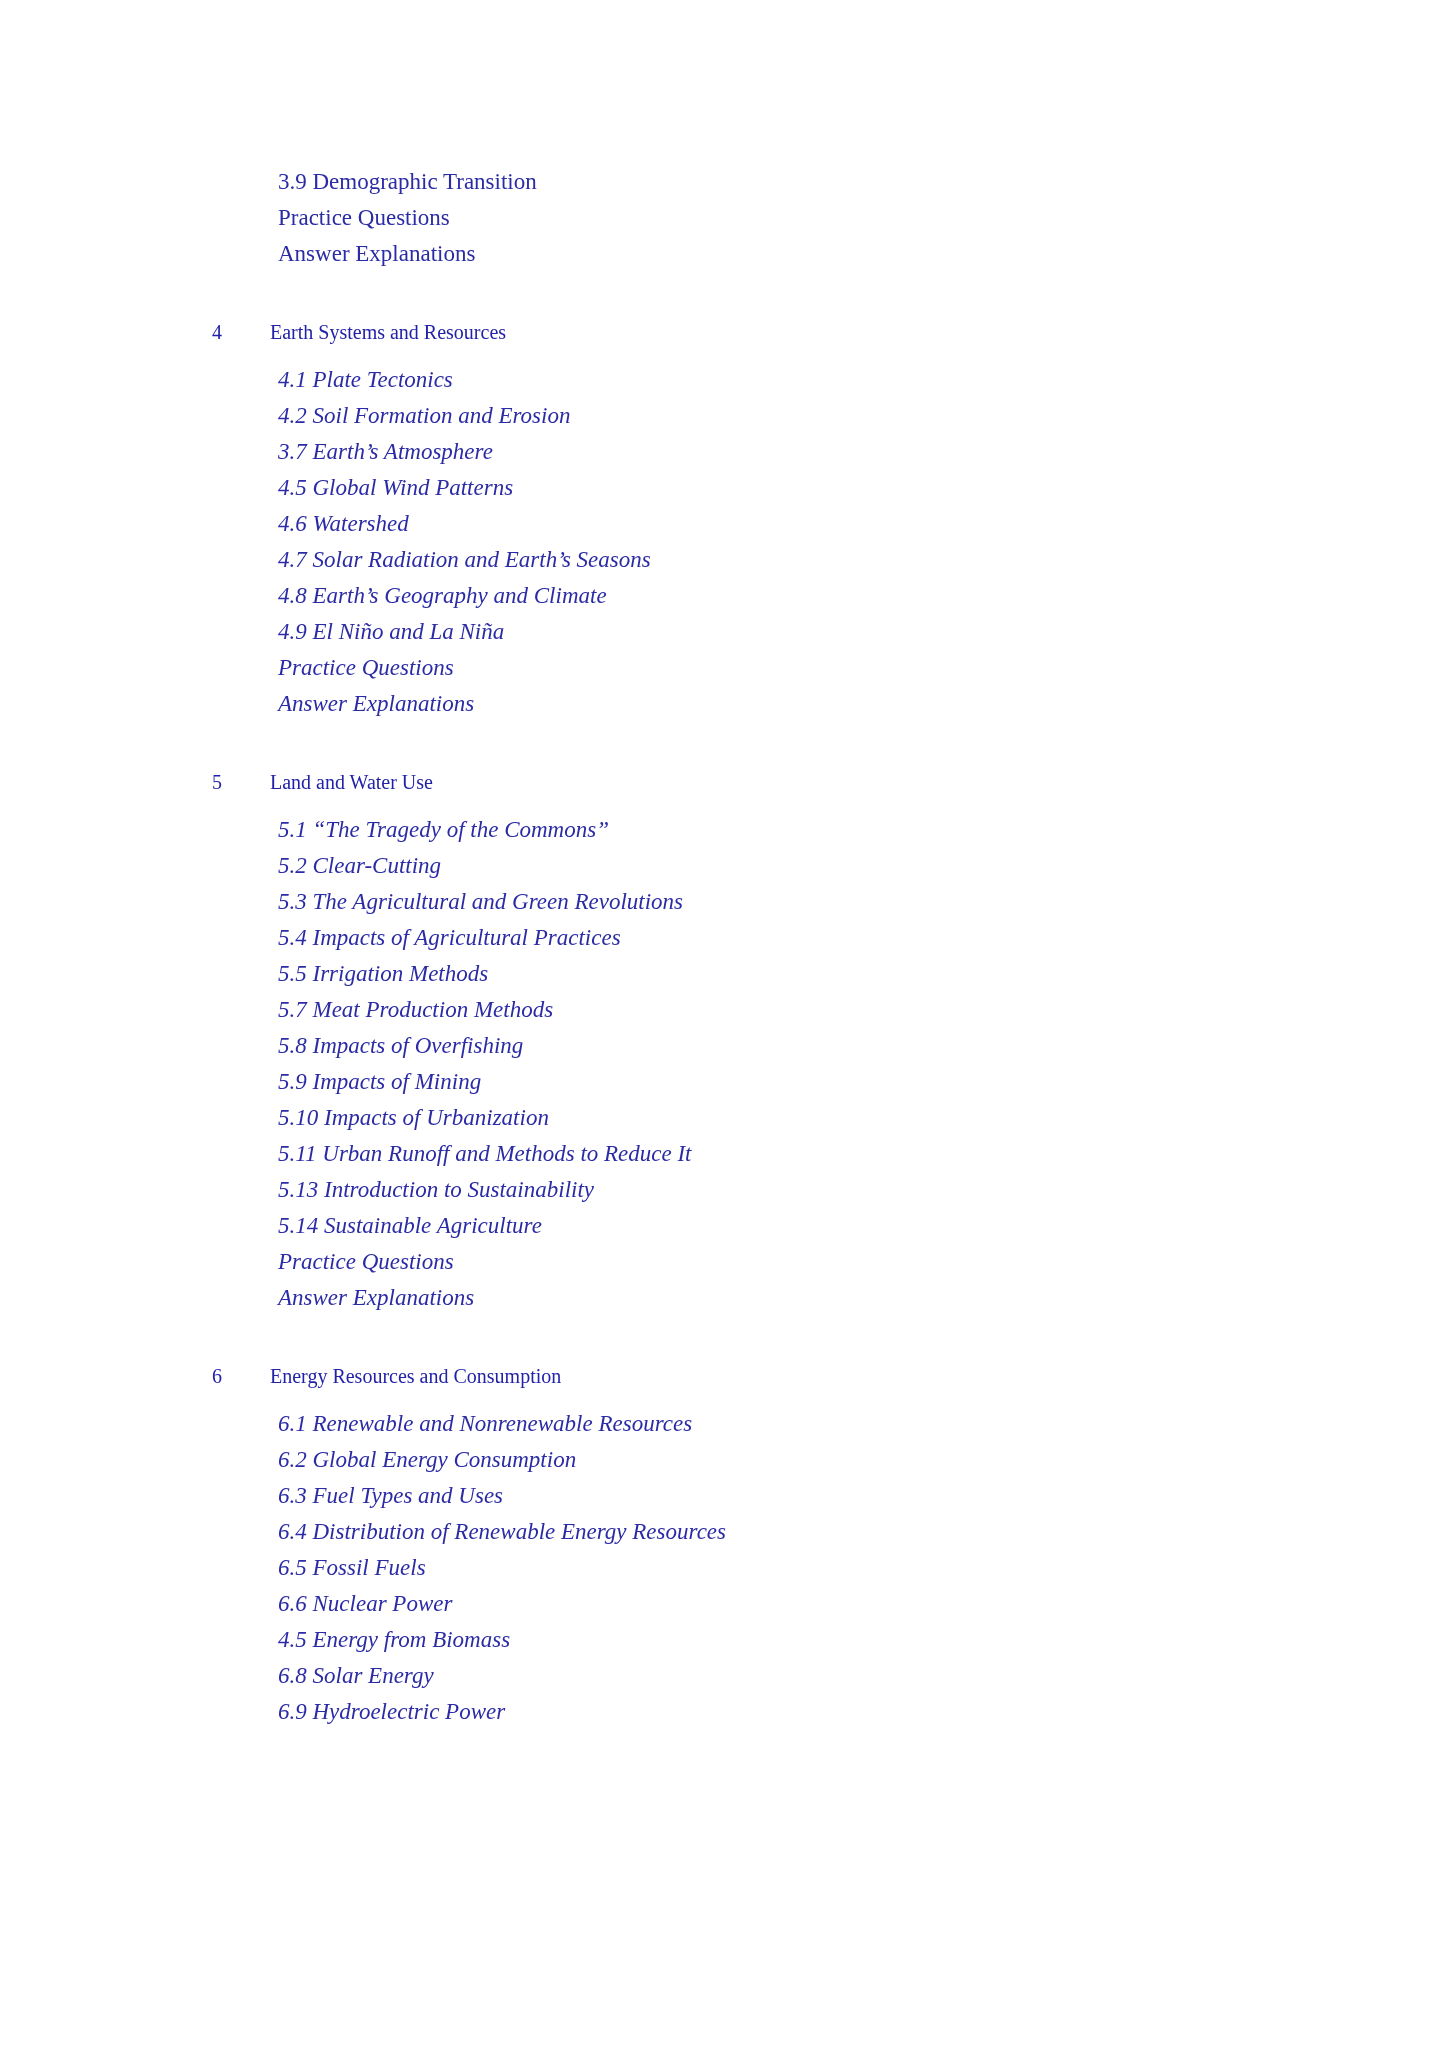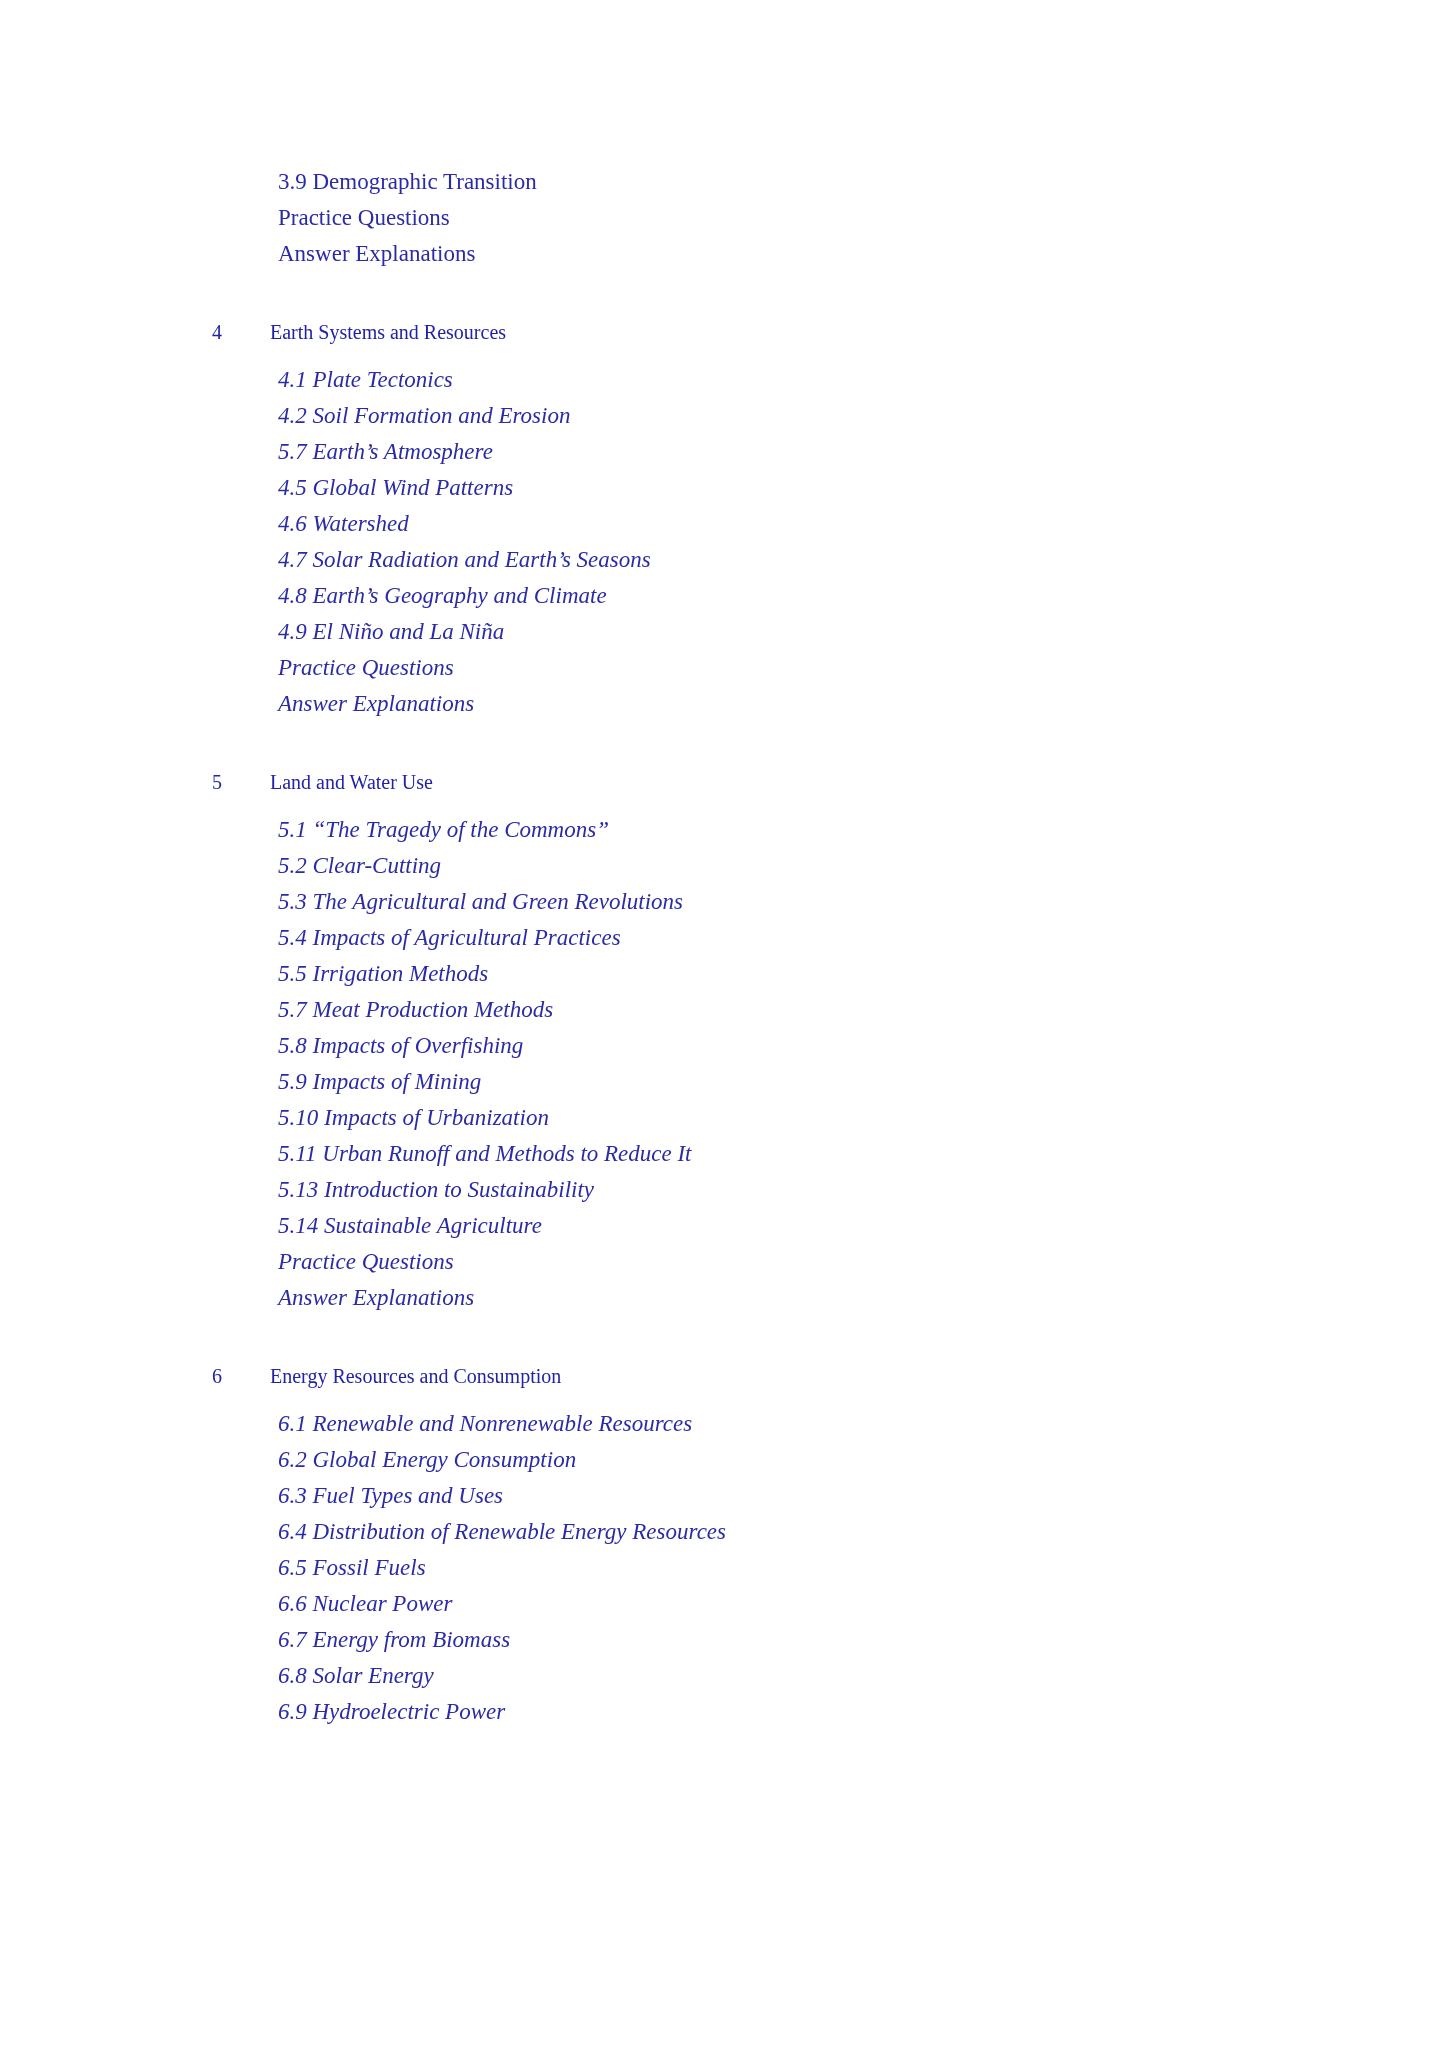--- a/index.html
+++ b/index.html
@@ -59,21 +59,21 @@
       <li class="toc-entry">3.9 Demographic Transition</li>
       <li class="toc-entry">Practice Questions</li>
       <li class="toc-entry">Answer Explanations</li>
     </ul>
   <div id="chapters">
       <section class="chapter">
         <div class="chapter-heading"><span class="chapter-number">4</span><span class="chapter-title">Earth Systems and Resources</span></div>
         <ul class="toc-items">
           <li class="toc-entry">4.1 Plate Tectonics</li>
           <li class="toc-entry">4.2 Soil Formation and Erosion</li>
-          <li class="toc-entry">5.7 Earth’s Atmosphere</li>
+          <li class="toc-entry">3.7 Earth’s Atmosphere</li>
           <li class="toc-entry">4.5 Global Wind Patterns</li>
           <li class="toc-entry">4.6 Watershed</li>
           <li class="toc-entry">4.7 Solar Radiation and Earth’s Seasons</li>
           <li class="toc-entry">4.8 Earth’s Geography and Climate</li>
           <li class="toc-entry">4.9 El Niño and La Niña</li>
           <li class="toc-entry">Practice Questions</li>
           <li class="toc-entry">Answer Explanations</li>
         </ul>
       </section>
       <section class="chapter">
@@ -97,19 +97,19 @@
       </section>
       <section class="chapter">
         <div class="chapter-heading"><span class="chapter-number">6</span><span class="chapter-title">Energy Resources and Consumption</span></div>
         <ul class="toc-items">
           <li class="toc-entry">6.1 Renewable and Nonrenewable Resources</li>
           <li class="toc-entry">6.2 Global Energy Consumption</li>
           <li class="toc-entry">6.3 Fuel Types and Uses</li>
           <li class="toc-entry">6.4 Distribution of Renewable Energy Resources</li>
           <li class="toc-entry">6.5 Fossil Fuels</li>
           <li class="toc-entry">6.6 Nuclear Power</li>
-          <li class="toc-entry">6.7 Energy from Biomass</li>
+          <li class="toc-entry">4.5 Energy from Biomass</li>
           <li class="toc-entry">6.8 Solar Energy</li>
           <li class="toc-entry">6.9 Hydroelectric Power</li>
         </ul>
       </section>
     </div>
 </div>
 
 </body></html>

